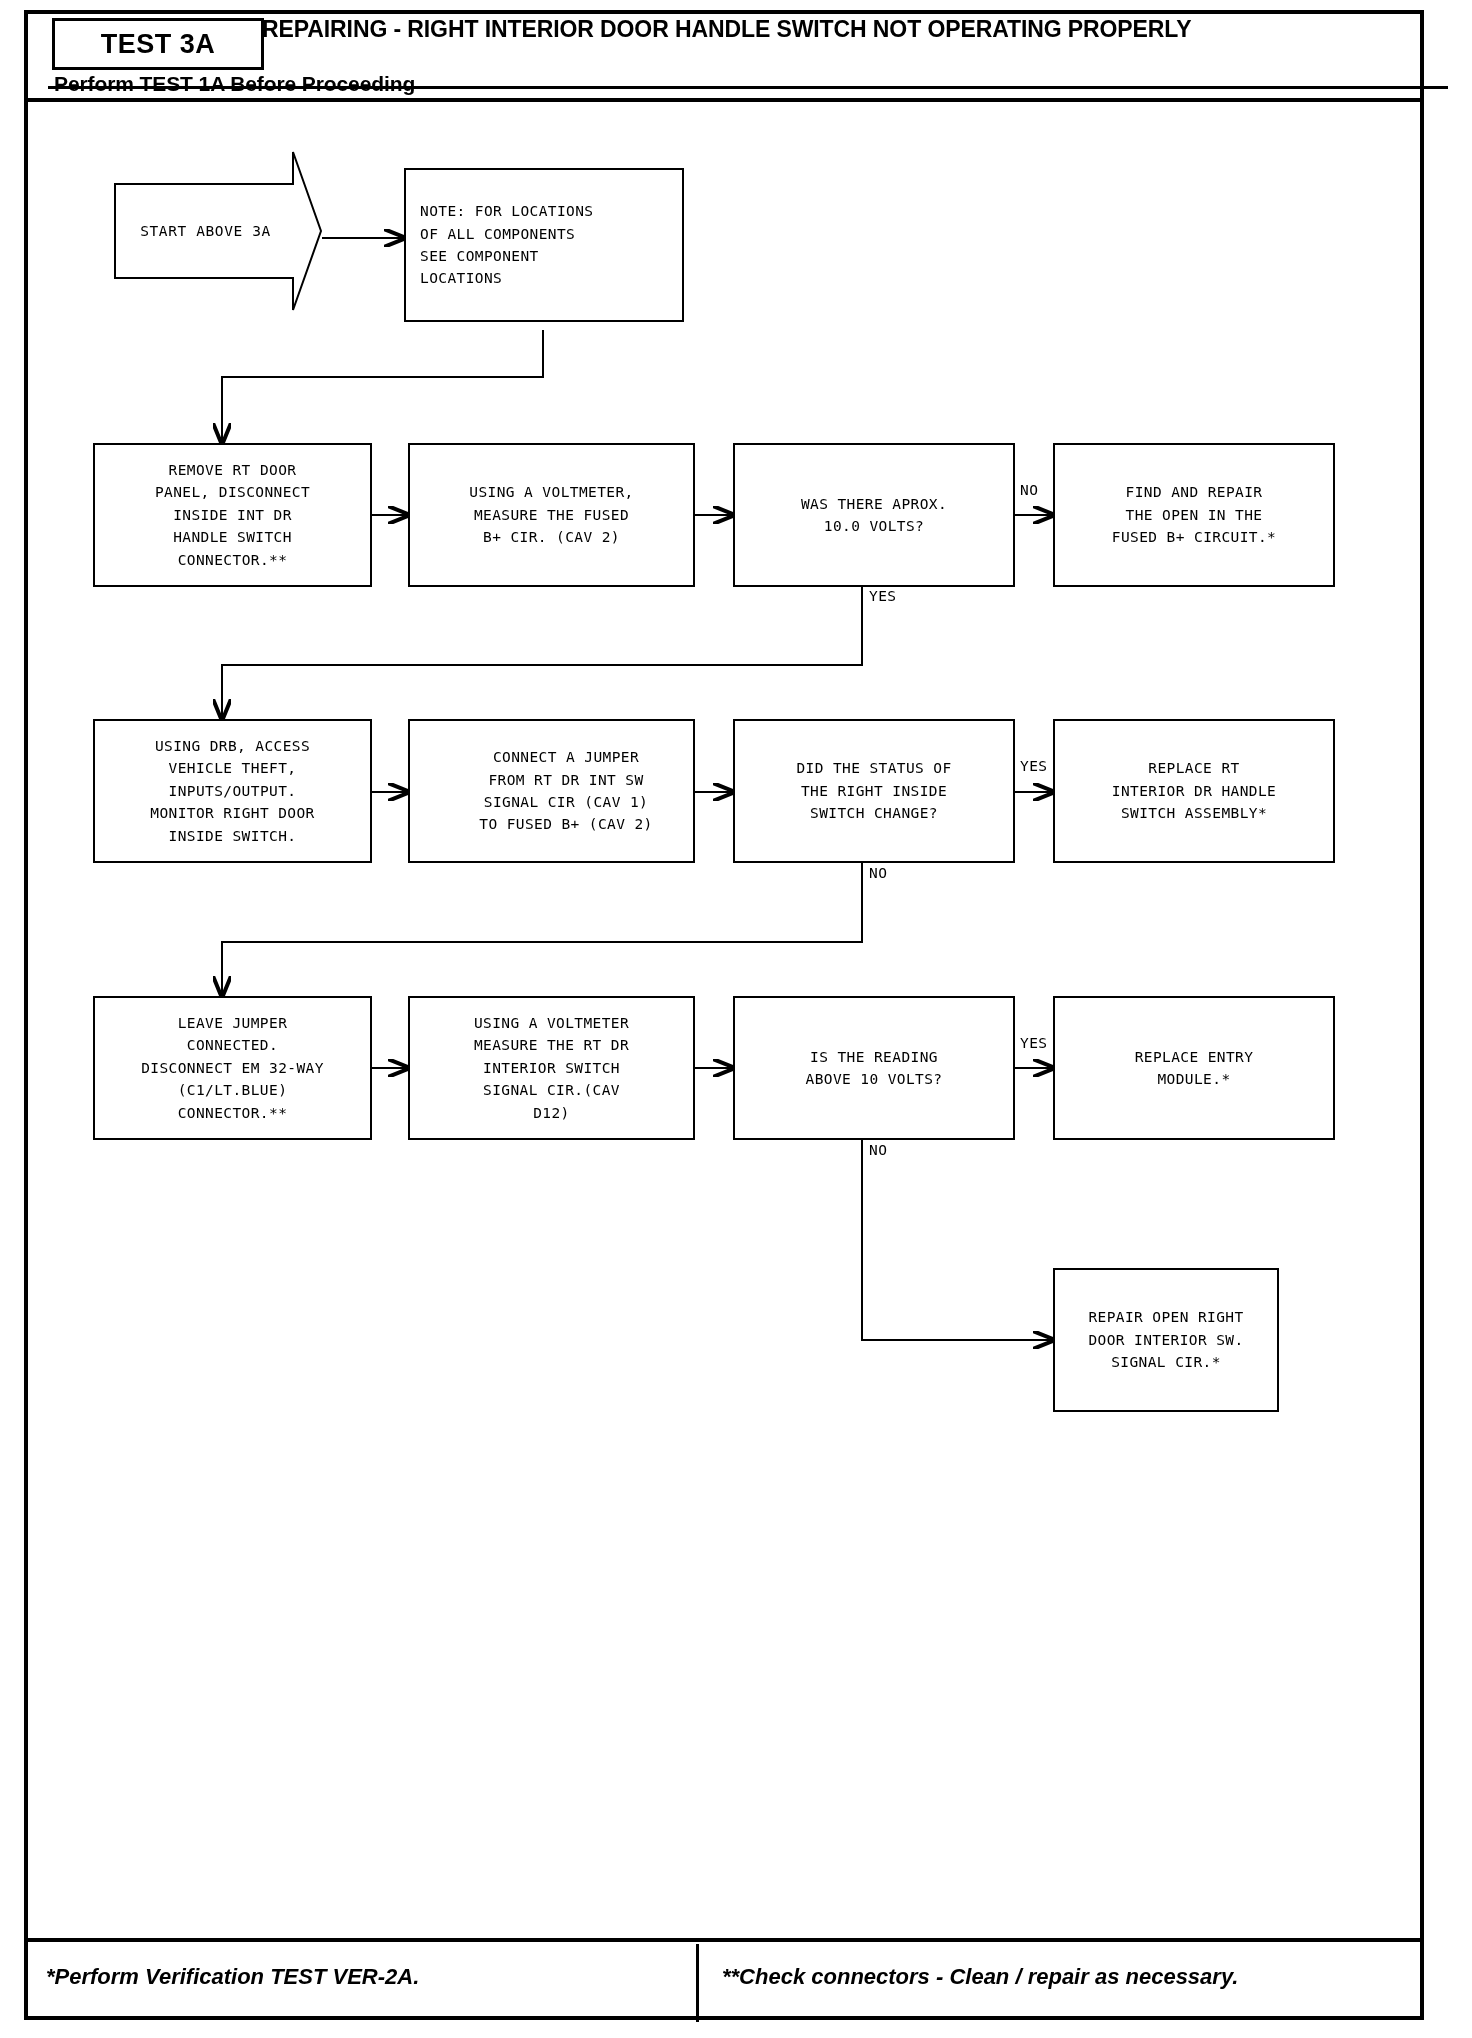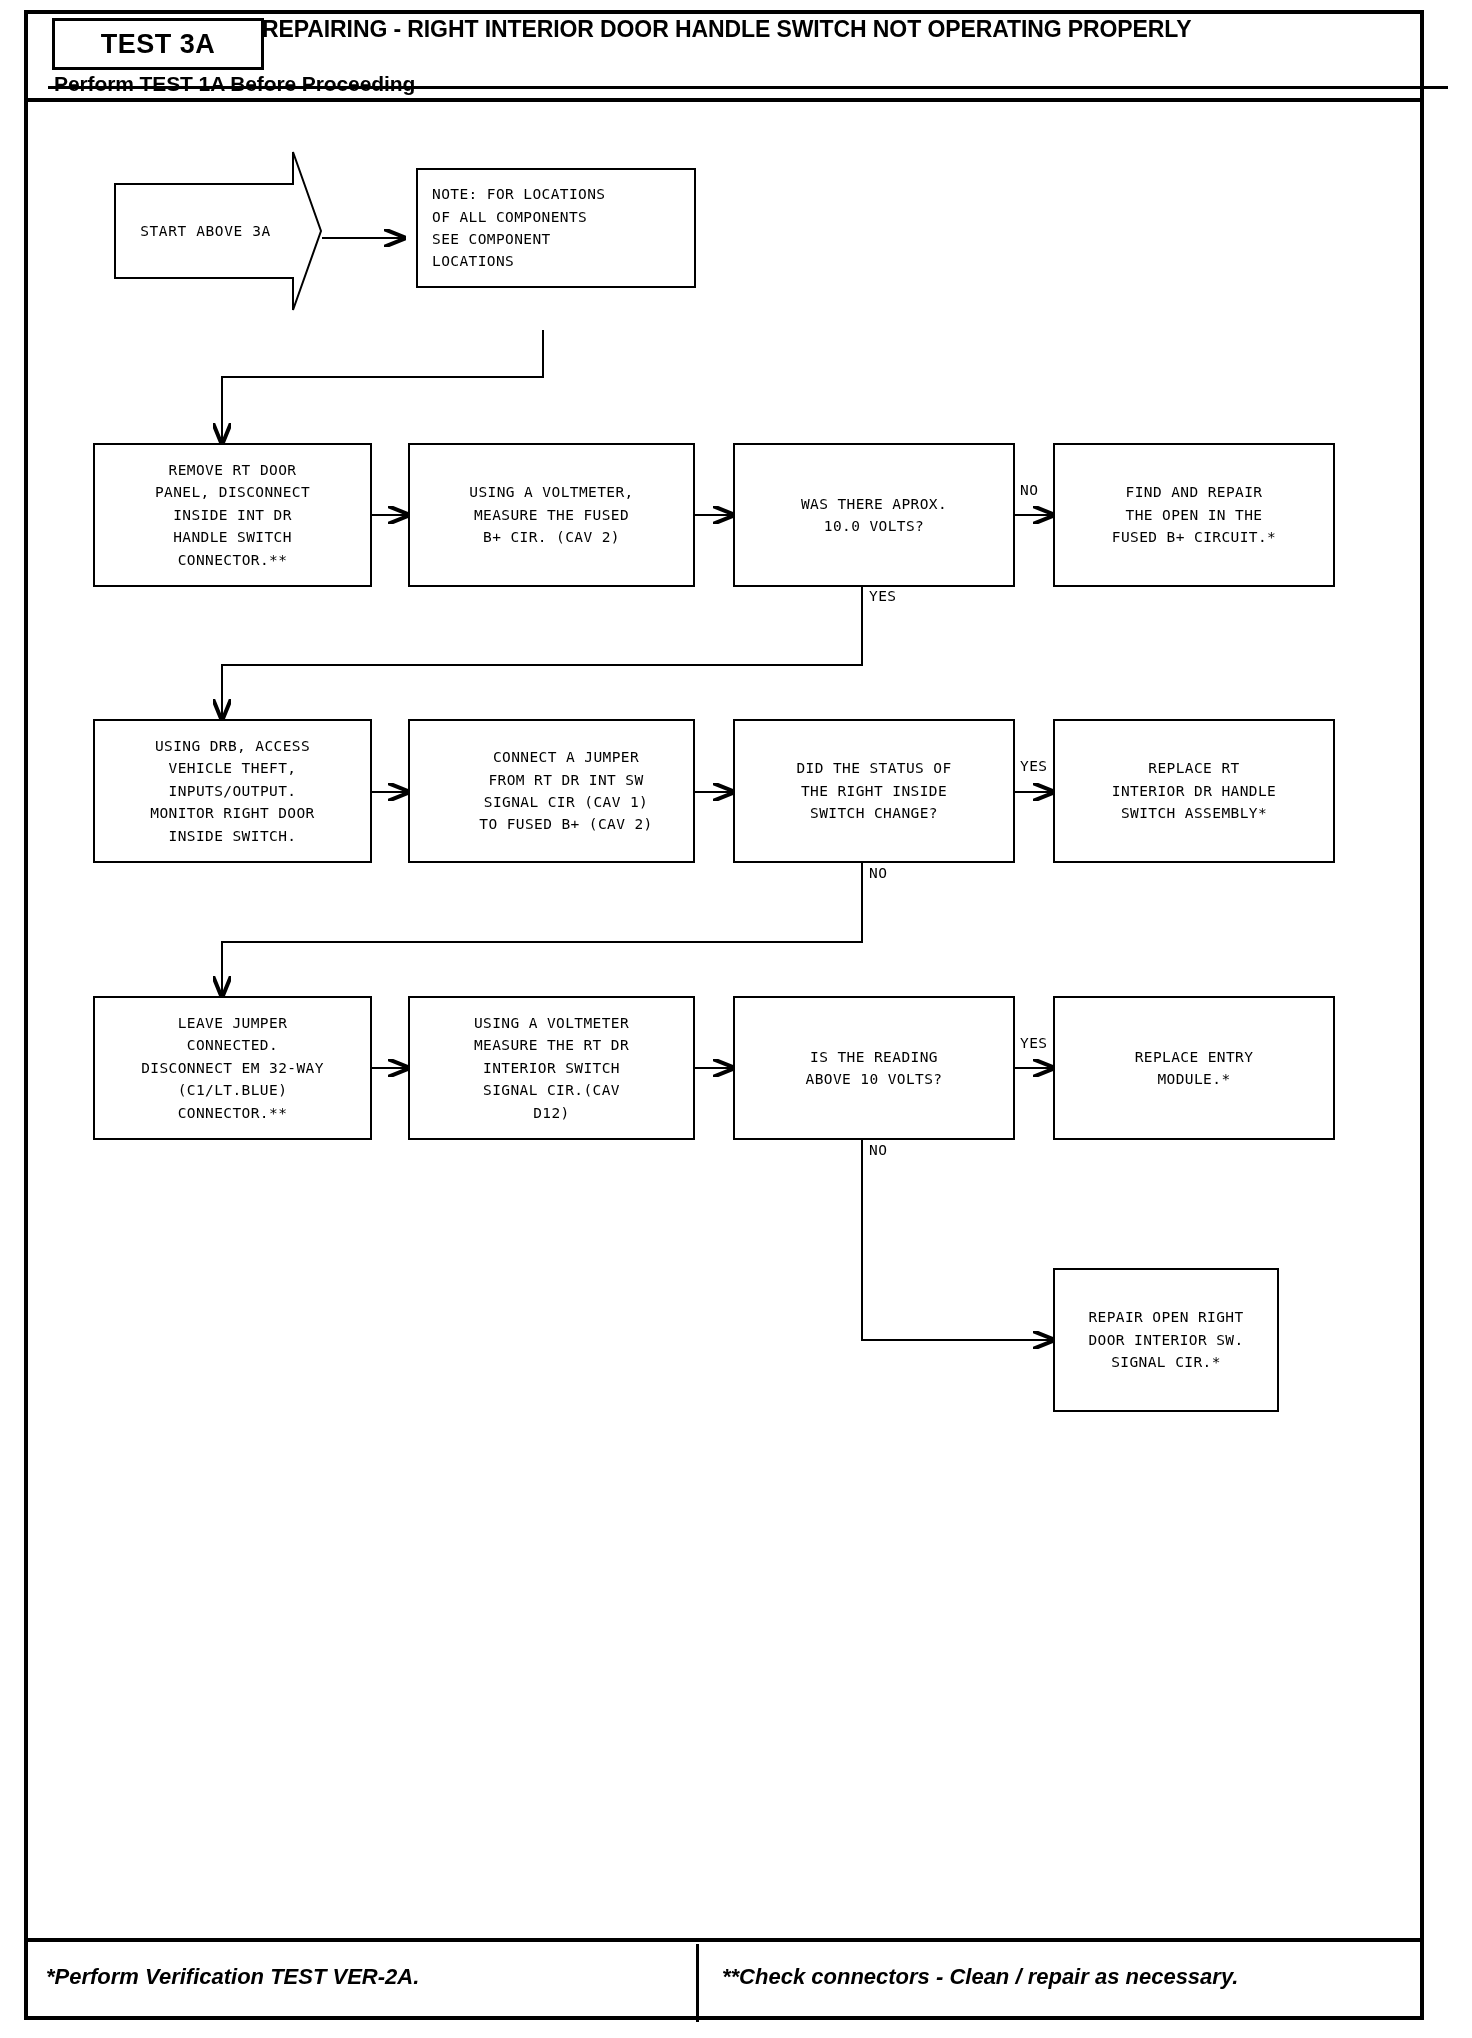--- a/index.html
+++ b/index.html
@@ -239,21 +239,21 @@
     <polyline points="862,1138 862,1340 1053,1340" marker-end="url(#arrowhead)"></polyline>
   </svg>
 
   <div class="start-node">
     <svg width="210" height="162" viewBox="0 0 210 162">
       <polygon points="2,34 180,34 180,2 208,81 180,160 180,128 2,128" fill="#fff" stroke="#000" stroke-width="2"></polygon>
     </svg>
     <div class="start-label">START ABOVE 3A</div>
   </div>
 
-  <div class="node" style="left:416px; top:168px; width:280px; height:120px; justify-content:flex-start; text-align:left; padding-left:14px;">NOTE: FOR LOCATIONS
+  <div class="node" style="left:404px; top:168px; width:280px; height:154px; justify-content:flex-start; text-align:left; padding-left:14px;">NOTE: FOR LOCATIONS
   OF ALL COMPONENTS
 SEE COMPONENT
 LOCATIONS</div>
 
   <div class="node" style="left:93px; top:443px; width:279px; height:144px;">REMOVE RT DOOR
 PANEL, DISCONNECT
 INSIDE INT DR
 HANDLE SWITCH
 CONNECTOR.**</div>
 

